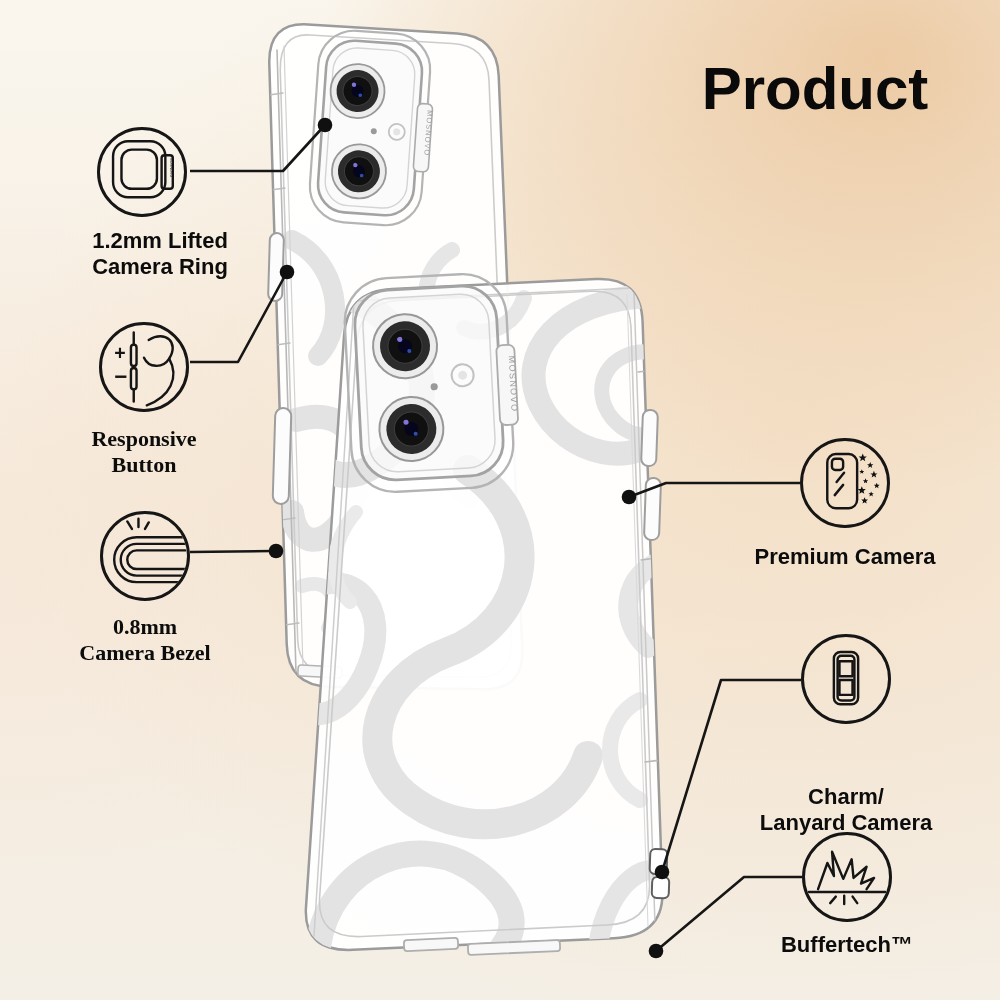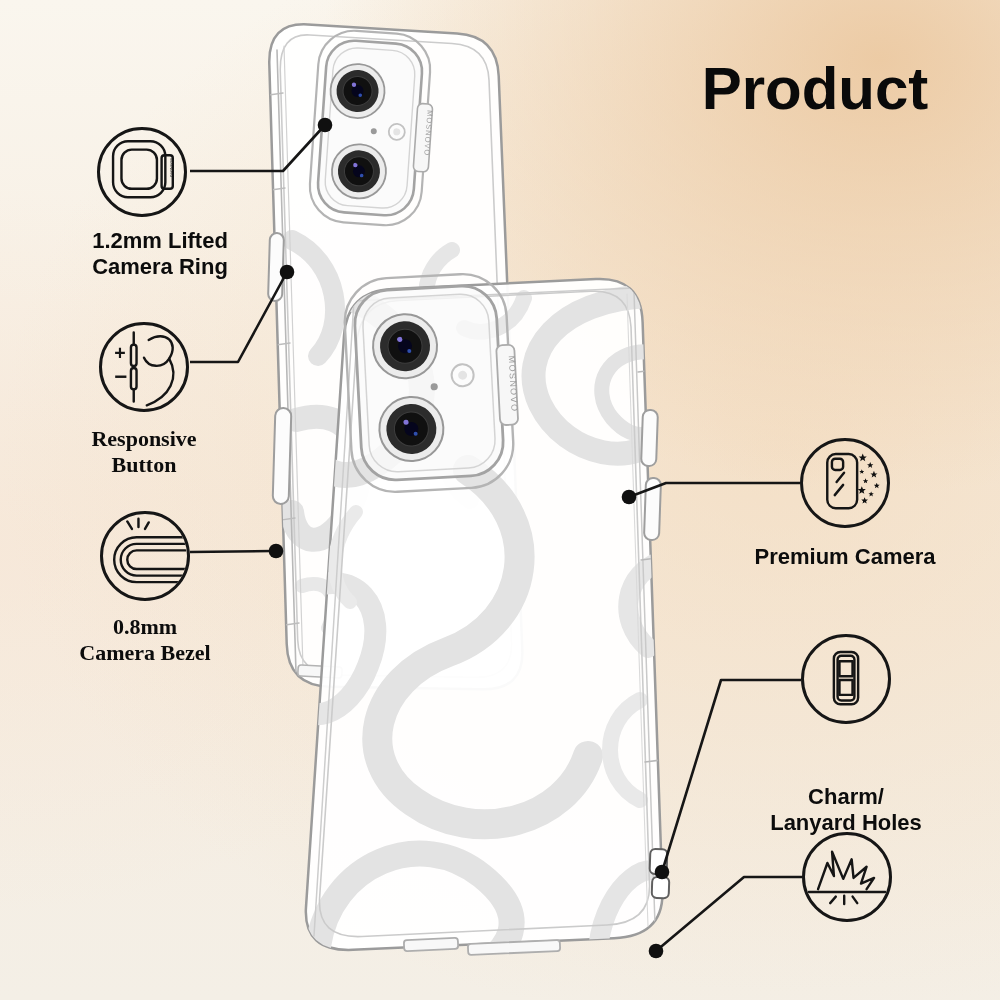--- a/index.html
+++ b/index.html
@@ -242,18 +242,19 @@
   </div>
   <div class="feature-label" style="left:25px;top:614px;font-family:Liberation Serif, serif;">
     <span>0.8mm</span>
     <span>Camera Bezel</span>
   </div>
   <div class="feature-label" style="left:725px;top:544px;">
     <span>Premium Camera</span>
   </div>
   <div class="feature-label" style="left:726px;top:784px;">
     <span>Charm/</span>
-    <span>Lanyard Holes</span>
+    <span>Lanyard Camera</span>
   </div>
   <div class="feature-label" style="left:727px;top:932px;">
+    <span>Buffertech™</span>
   </div>
 
 </div>
 
 </body></html>

